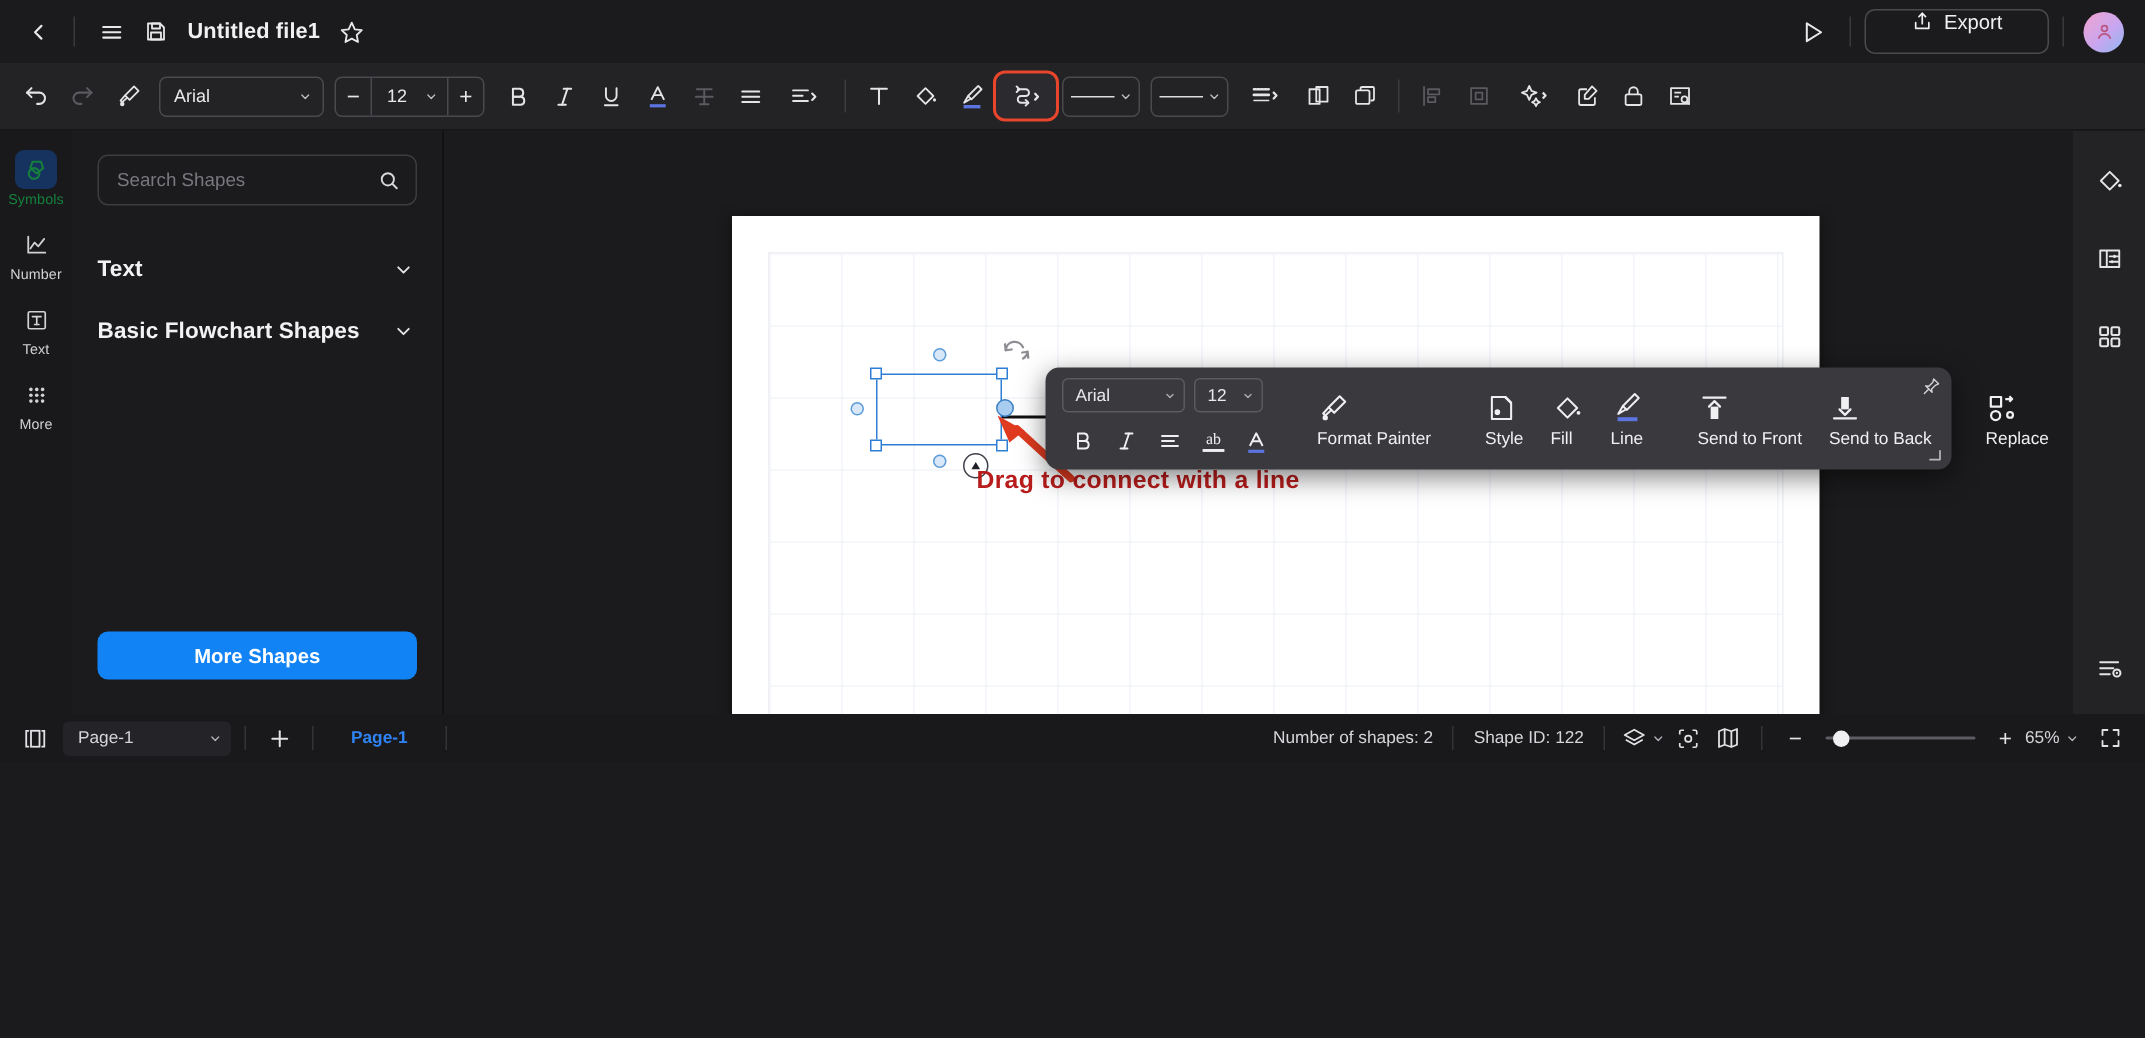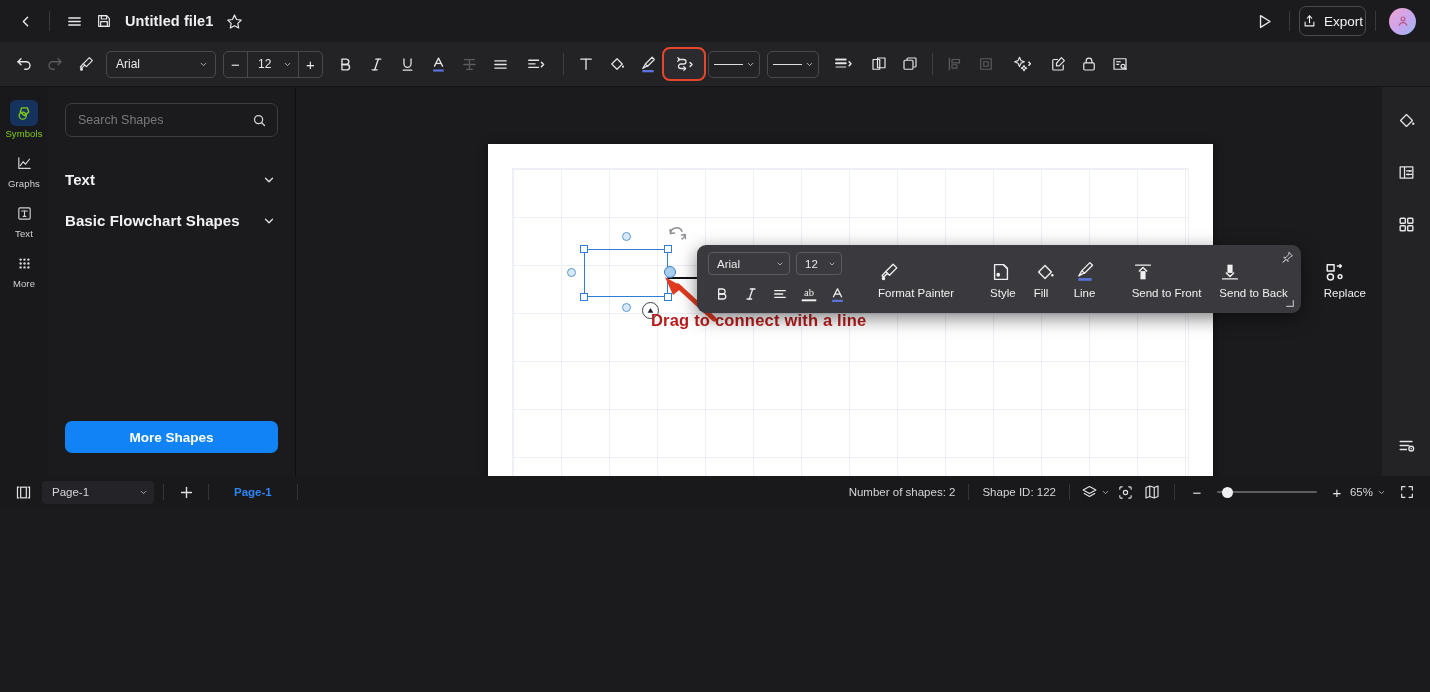--- a/index.html
+++ b/index.html
@@ -25,22 +25,22 @@
     display: flex; align-items: center; justify-content: center;
     border-radius: 5px; cursor: pointer; color: #e8e8ea;
   }
   .vsep { width: 1px; height: 20px; background: #3a3a3e; margin: 0 9px; }
   .doc-title {
     color: #f0f0f2; font-size: 14.5px; font-weight: 600;
     margin: 0 6px 0 6px; letter-spacing: .1px; white-space: nowrap;
   }
   .spacer { flex: 1; }
   .export-btn {
-    height: 30px; display: flex; align-items: center; gap: 7px;
-    padding: 0 2px; border: 1px solid #4a4a4e; border-radius: 7px;
+    height: 30px; display: flex; align-items: flex-start; gap: 7px;
+    padding: 0 30px; border: 1px solid #4a4a4e; border-radius: 7px;
     color: #f0f0f2; font-size: 13.5px; cursor: pointer;
   }
   .avatar {
     width: 27px; height: 27px; border-radius: 50%;
     background: linear-gradient(135deg,#f3a3cd 0%, #c9a6ef 55%, #8fb8f2 100%);
     display: flex; align-items: center; justify-content: center;
     cursor: pointer; margin-left: 4px;
   }
 
   
@@ -100,21 +100,21 @@
   .rail {
     width: 48px; flex: 0 0 48px; background: #19191b;
     display: flex; flex-direction: column; align-items: center;
     padding-top: 8px; gap: 2px;
   }
   .rail-item {
     width: 44px; padding: 5px 0 4px; border-radius: 7px;
     display: flex; flex-direction: column; align-items: center; gap: 2px;
     cursor: pointer; color: #d2d2d6;
   }
-  .rail-item.active { color: #84cc16; }
+  .rail-item.active { color: #15803d; }
   .rail-item.active .rail-ico { background: #1d3css; }
   .rail-ico {
     width: 28px; height: 26px; display: flex; align-items: center; justify-content: center;
     border-radius: 6px;
   }
   .rail-item.active .rail-ico { background: #15335e; }
   .rail-lbl { font-size: 9.5px; letter-spacing: .1px; }
 
   
   .panel {
@@ -541,21 +541,21 @@
         </span>
         <span class="rail-lbl">Symbols</span>
       </div>
       <div class="rail-item">
         <span class="rail-ico">
           <svg width="17" height="17" viewBox="0 0 24 24" fill="none" stroke="currentColor" stroke-width="1.7" stroke-linecap="round" stroke-linejoin="round">
               <polyline points="4 4 4 19 20 19"></polyline>
               <polyline points="6 15 10 9.5 13.5 13 19 6"></polyline>
             </svg>
         </span>
-        <span class="rail-lbl">Graphs</span>
+        <span class="rail-lbl">Number</span>
       </div>
       <div class="rail-item">
         <span class="rail-ico">
           <svg width="17" height="17" viewBox="0 0 24 24" fill="none" stroke="currentColor" stroke-width="1.6" stroke-linecap="round">
               <rect x="4" y="4" width="16" height="16" rx="1.5"></rect>
               <line x1="8" y1="8.5" x2="16" y2="8.5"></line>
               <line x1="12" y1="8.5" x2="12" y2="16"></line>
               <line x1="10" y1="16" x2="14" y2="16"></line>
             </svg>
         </span>

